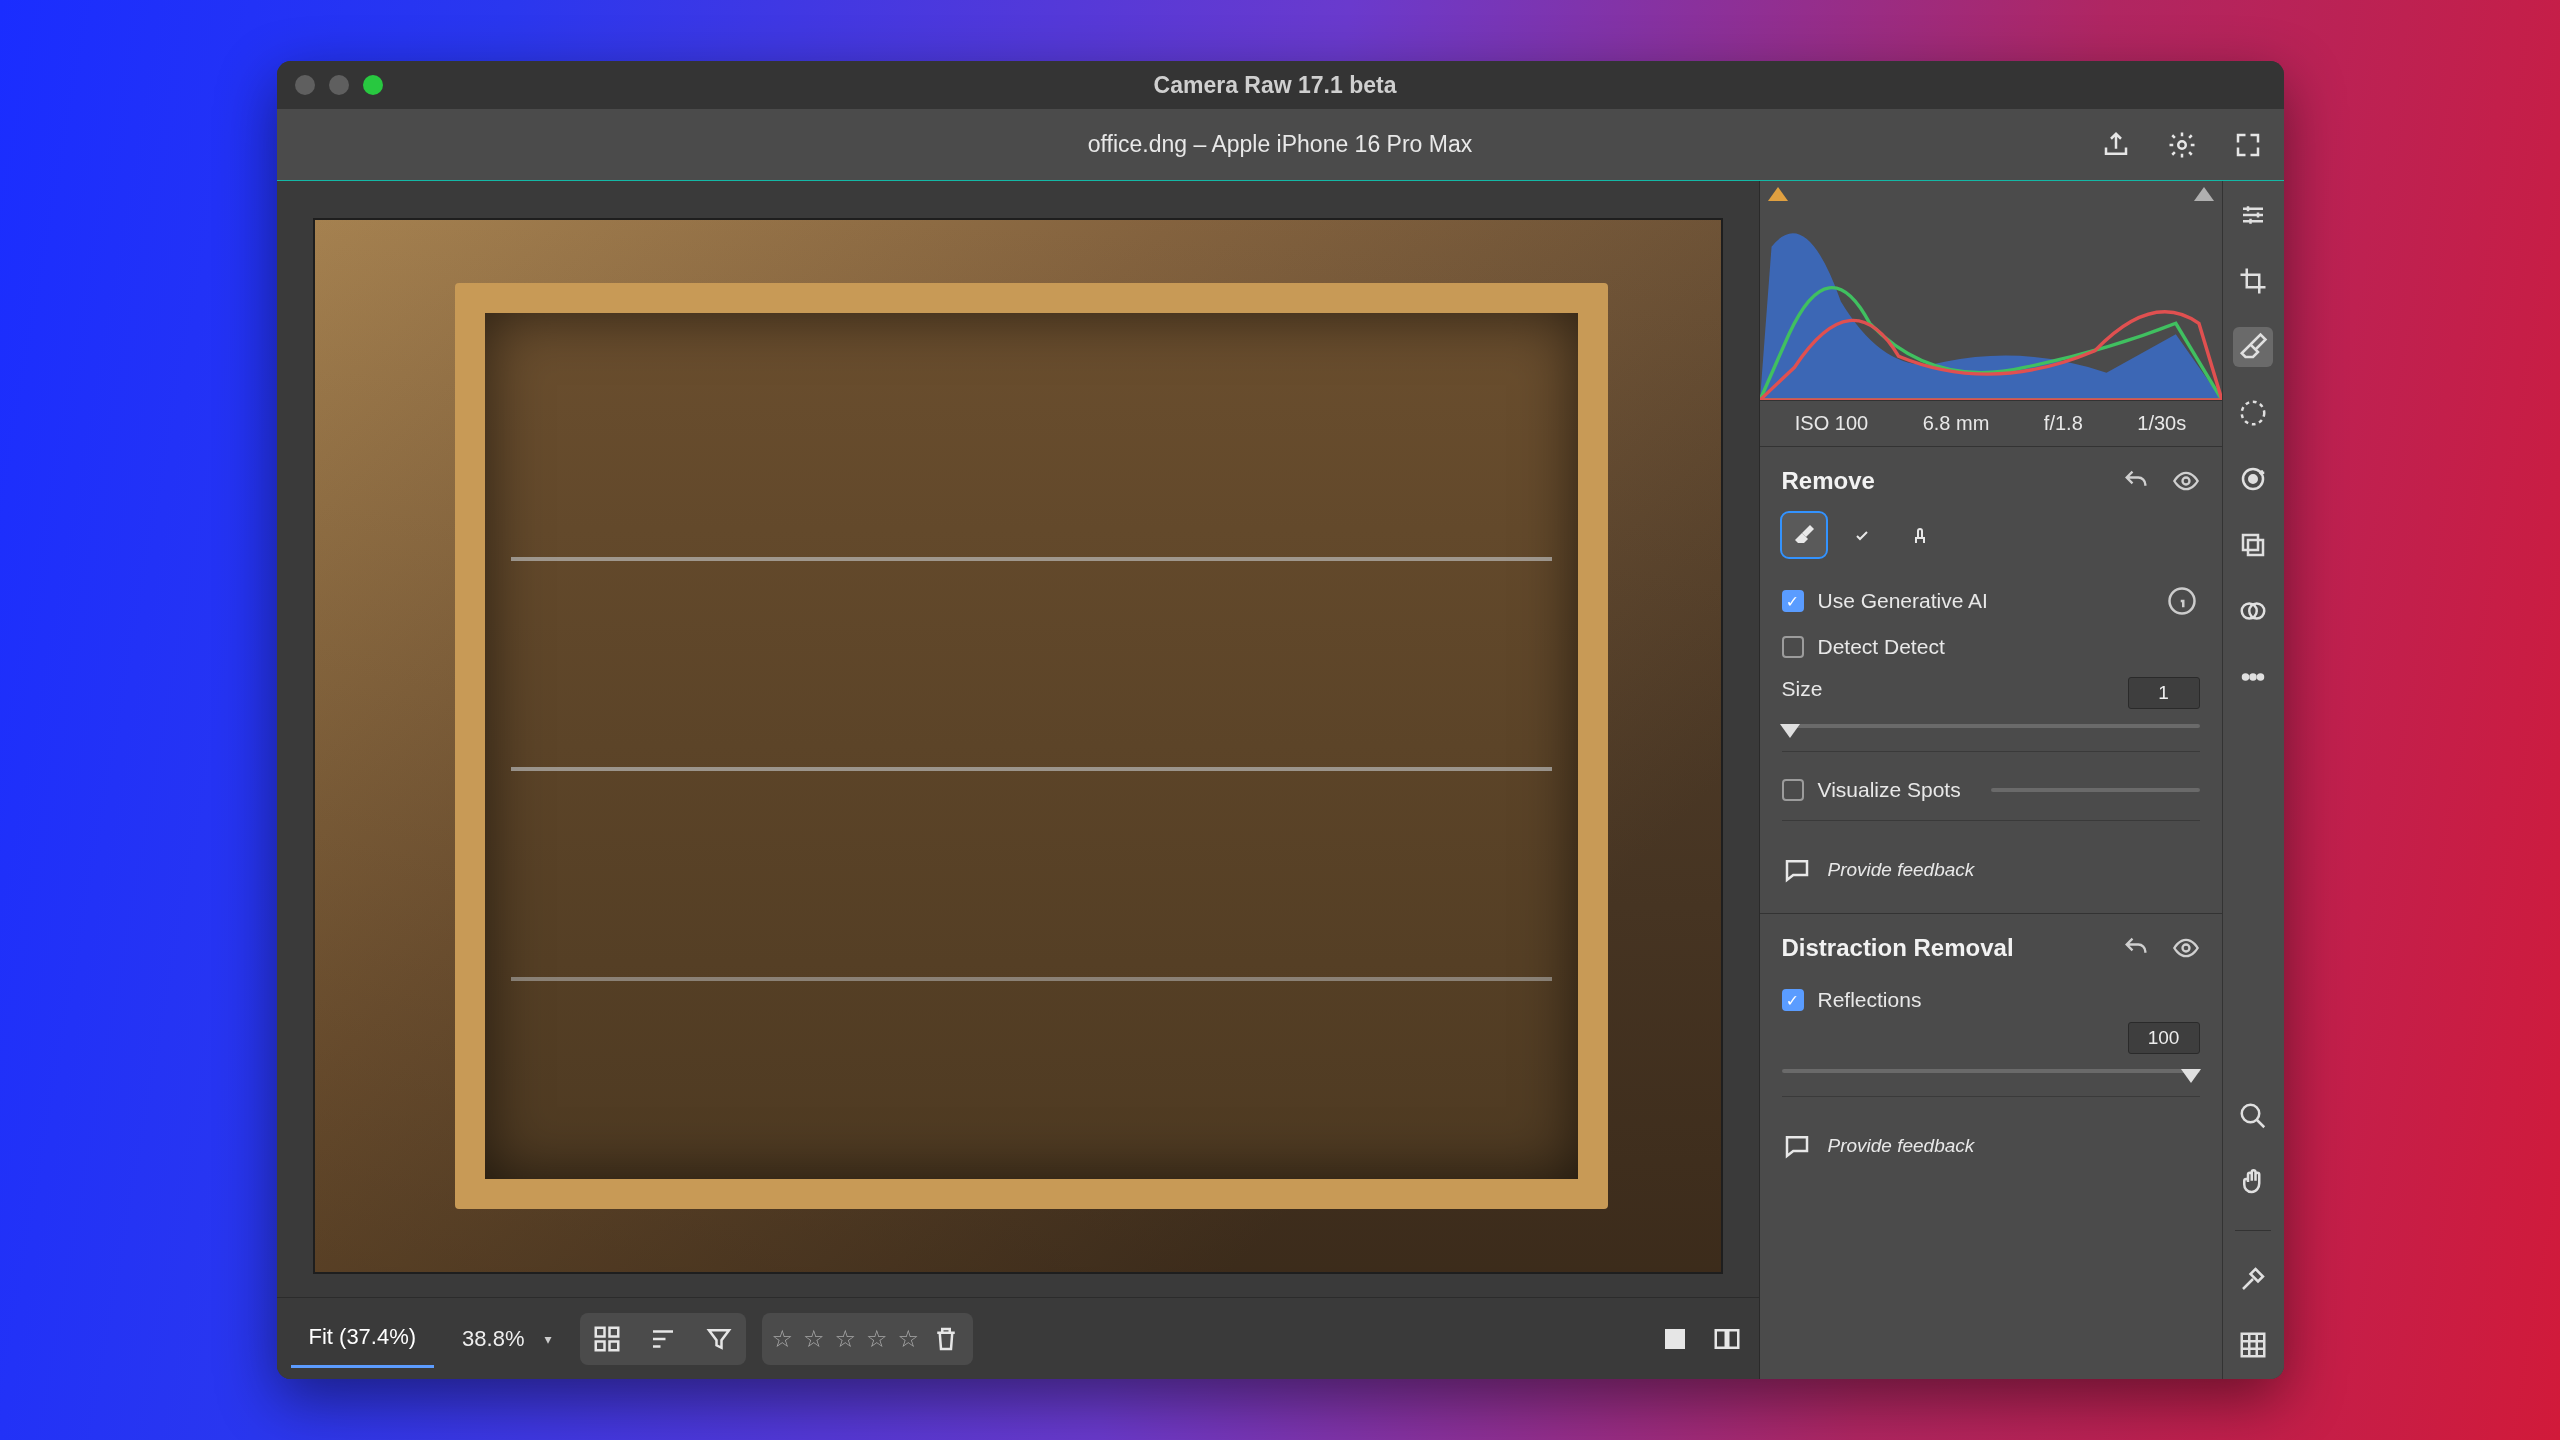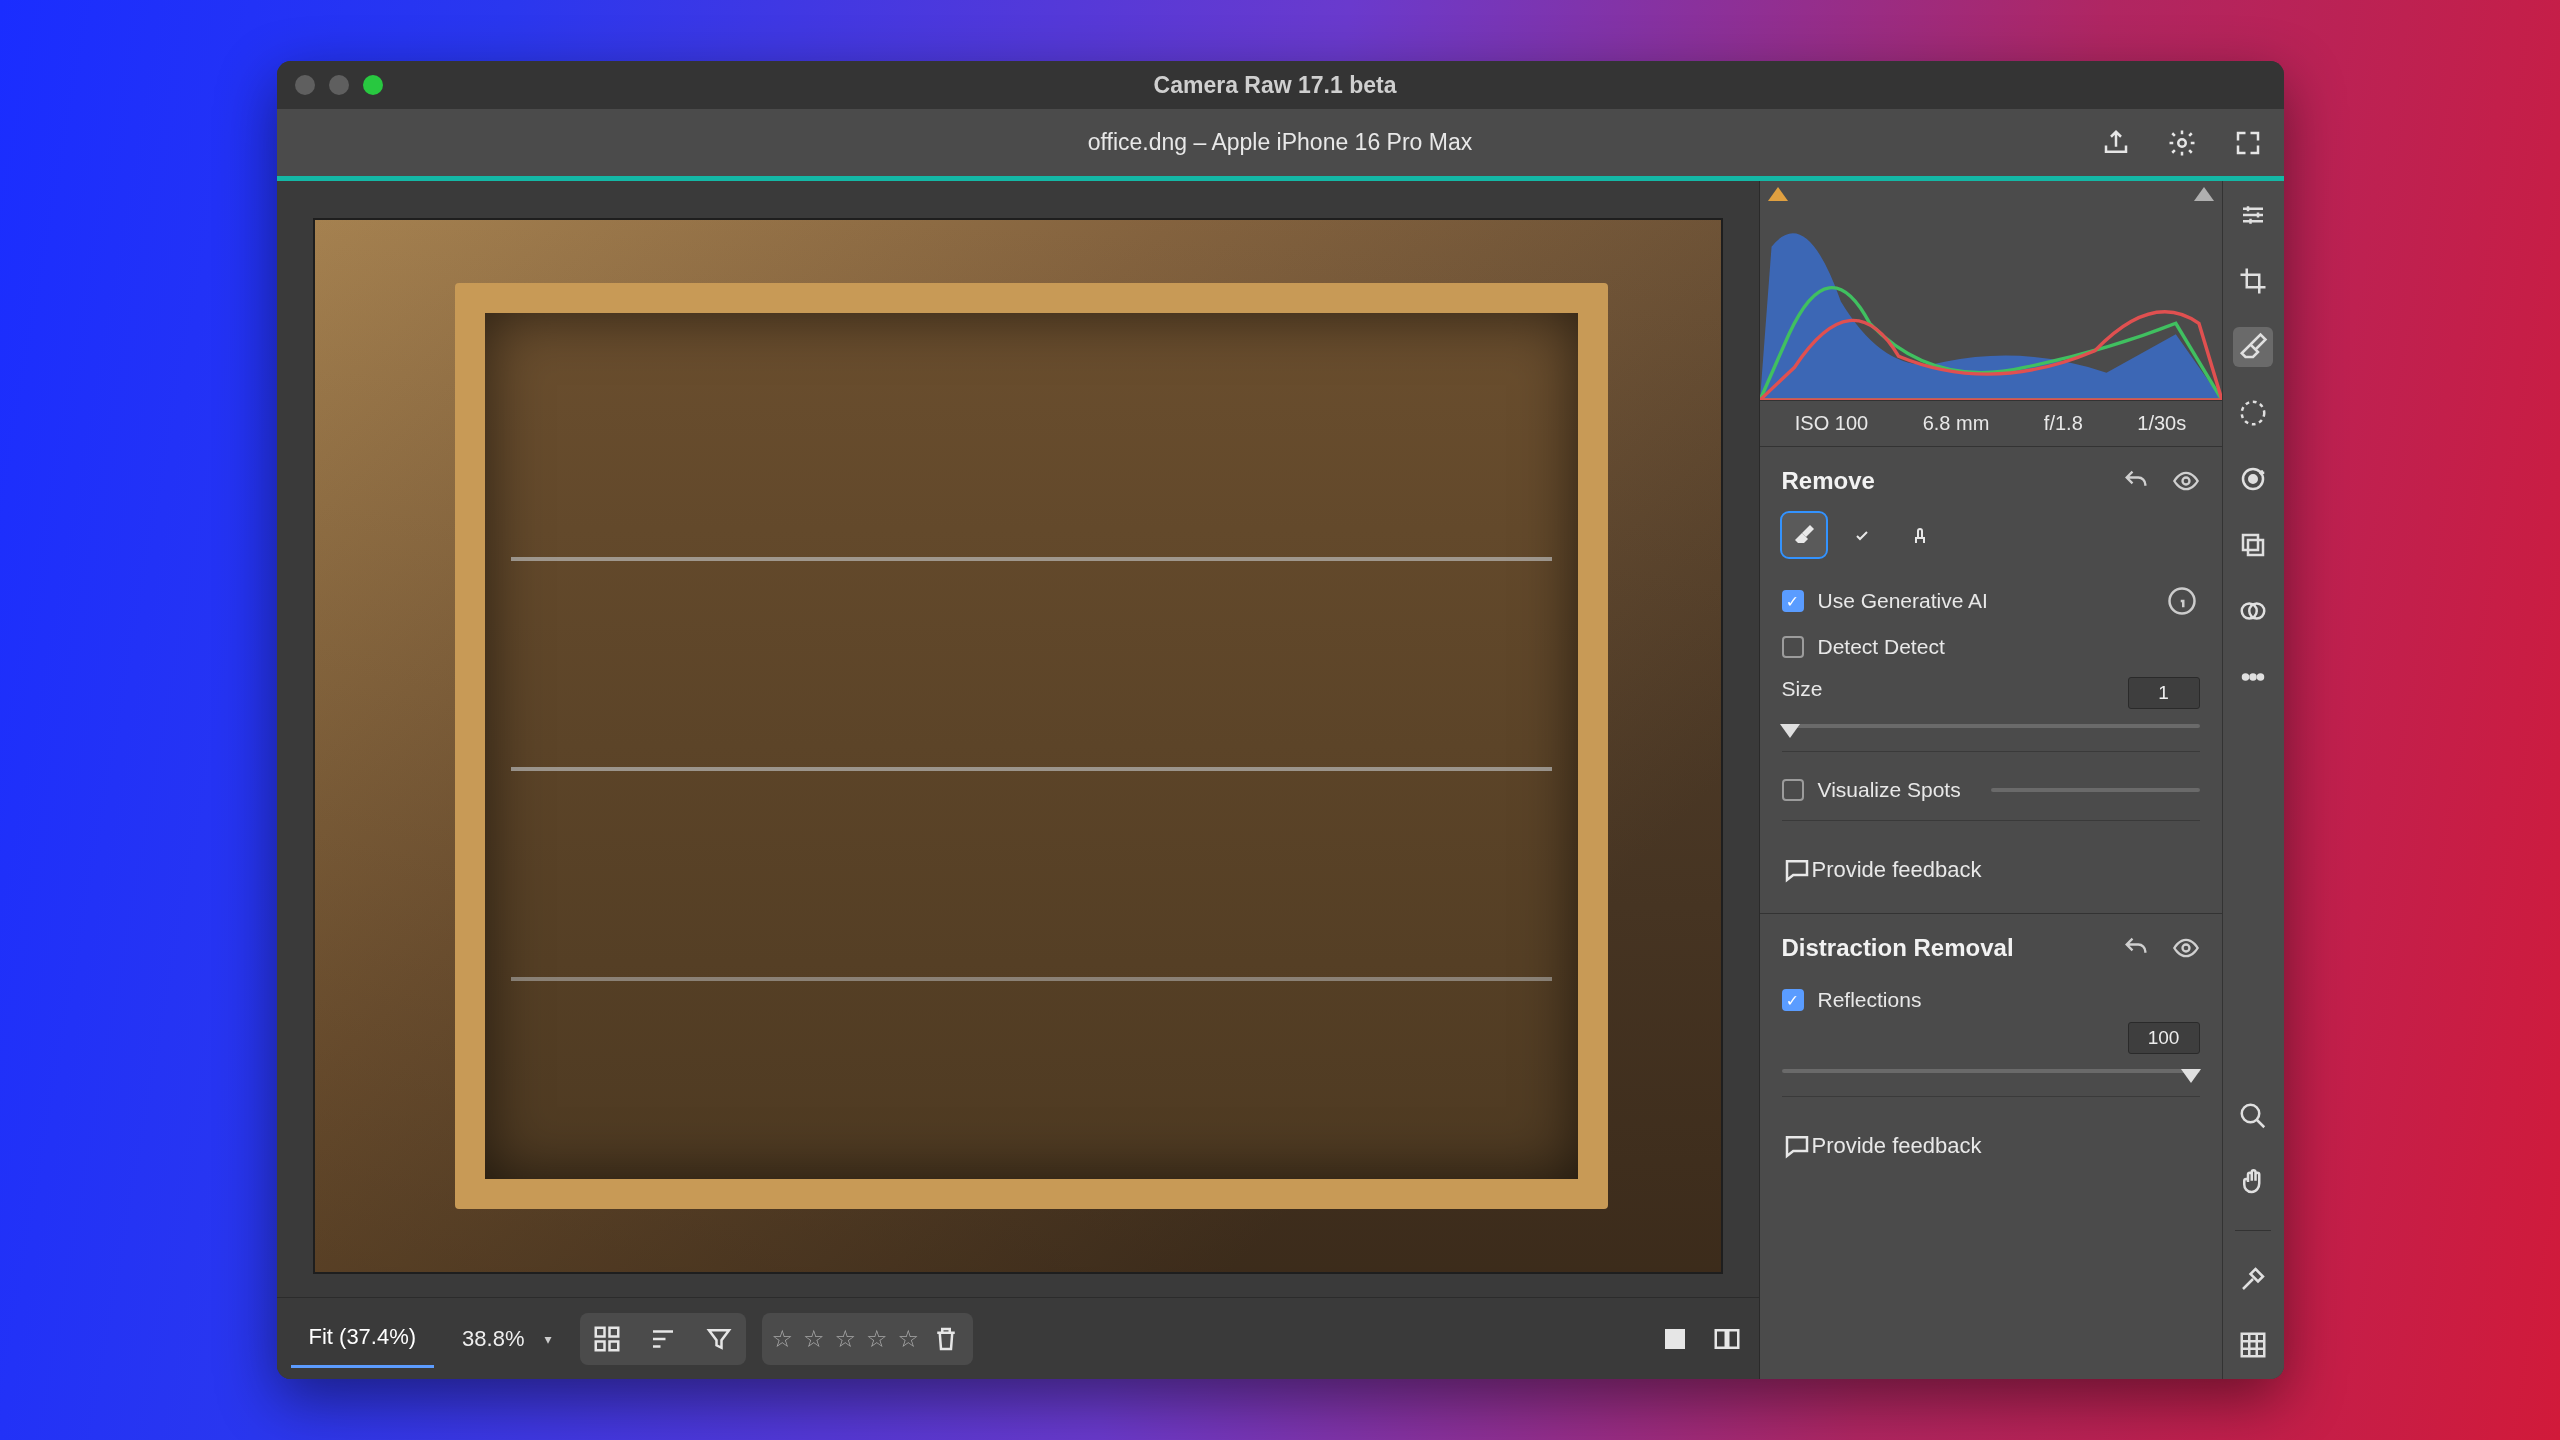--- a/index.html
+++ b/index.html
@@ -43,21 +43,21 @@
     pointer-events: none;
   }
   
   .subheader {
     height: 72px;
     background: #4b4b4b;
     display: flex;
     align-items: center;
     padding: 0 18px;
     position: relative;
-    border-bottom: 5px solid #14b8a6;
+    border-bottom: 1px solid #14b8a6;
   }
   .subheader .file {
     position: absolute; left:0; right:0;
     text-align: center;
     color: #e8e8e8;
     font-size: 23px;
     pointer-events:none;
   }
   .subheader .right { margin-left:auto; display:flex; gap: 30px; }
   .iconbtn {
@@ -242,22 +242,24 @@
     position:absolute; top:50%;
     width:0;height:0;
     border-left:10px solid transparent;
     border-right:10px solid transparent;
     border-top:14px solid #e0e0e0;
     transform:translate(-50%,-2px);
   }
   .divider { height:1px; background:#3a3a3a; margin: 10px 0 18px 0; }
   .feedback {
     display:flex; align-items:center;
-    color:#e8e8e8; font-size:22px;
+    gap:16px;
+    color:#e8e8e8; font-size:19px;
     padding: 16px 0;
+    font-style: italic;
   }
   .feedback svg { width:30px;height:30px; fill:none; stroke:#e8e8e8; stroke-width:2; }
   
   .vt {
     width: 62px;
     background:#4b4b4b;
     border-left:1px solid #333;
     display:flex; flex-direction:column;
     align-items:center;
     padding: 14px 0;

